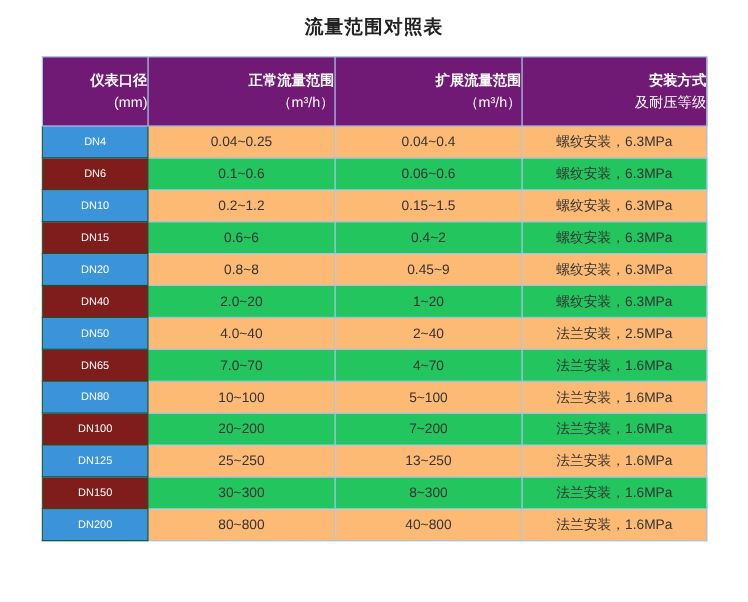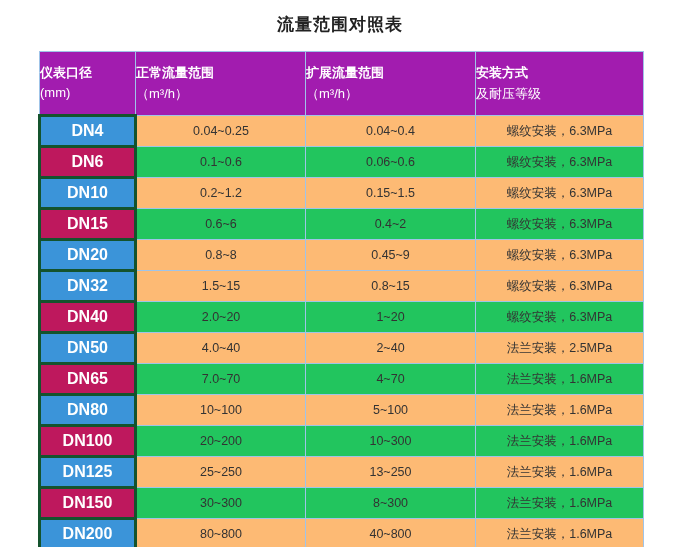--- a/index.html
+++ b/index.html
@@ -34,28 +34,28 @@
   table.spec {
     border-collapse: collapse;
     width: 604px;
     table-layout: fixed;
   }
   table.spec th, table.spec td {
     border: 1px solid #9fc4e8;
     padding: 0;
   }
   thead th {
-    background: #a21caf;
+    background: #701a75;
     color: #ffffff;
     font-size: 13px;
     font-weight: bold;
     line-height: 1.55;
     height: 62px;
     vertical-align: middle;
-    text-align: left;
+    text-align: right;
     border: 1px solid #2f8ed6;
   }
   thead th .sub {
     display: block;
     font-size: 13px;
     font-weight: normal;
   }
   col.c1 { width: 96px; }
   col.c2 { width: 170px; }
   col.c3 { width: 170px; }
@@ -65,26 +65,26 @@
     height: 28px;
     font-size: 12.5px;
     text-align: center;
     vertical-align: middle;
     background: #fdba74;
     color: #333333;
   }
   tbody td.dn {
     background: #3b94d9;
     color: #ffffff;
-    font-weight: bold;
-    font-size: 16px;
-    border: 3px solid #14532d;
+    font-weight: normal;
+    font-size: 10px;
+    border: 1px solid #14532d;
   }
   tbody tr.alt td.dn {
-    background: #be185d;
+    background: #7f1d1d;
   }
   tbody tr.alt td {
     background: #22c55e;
   }
 </style>
 </head>
 <body>
 
 <div class="page">
 
@@ -142,26 +142,20 @@
             <td>0.6~6</td>
             <td>0.4~2</td>
             <td>螺纹安装，6.3MPa</td>
           </tr>
           <tr>
             <td class="dn">DN20</td>
             <td>0.8~8</td>
             <td>0.45~9</td>
             <td>螺纹安装，6.3MPa</td>
           </tr>
-          <tr>
-            <td class="dn">DN32</td>
-            <td>1.5~15</td>
-            <td>0.8~15</td>
-            <td>螺纹安装，6.3MPa</td>
-          </tr>
           <tr class="alt">
             <td class="dn">DN40</td>
             <td>2.0~20</td>
             <td>1~20</td>
             <td>螺纹安装，6.3MPa</td>
           </tr>
           <tr>
             <td class="dn">DN50</td>
             <td>4.0~40</td>
             <td>2~40</td>
@@ -175,21 +169,21 @@
           </tr>
           <tr>
             <td class="dn">DN80</td>
             <td>10~100</td>
             <td>5~100</td>
             <td>法兰安装，1.6MPa</td>
           </tr>
           <tr class="alt">
             <td class="dn">DN100</td>
             <td>20~200</td>
-            <td>10~300</td>
+            <td>7~200</td>
             <td>法兰安装，1.6MPa</td>
           </tr>
           <tr>
             <td class="dn">DN125</td>
             <td>25~250</td>
             <td>13~250</td>
             <td>法兰安装，1.6MPa</td>
           </tr>
           <tr class="alt">
             <td class="dn">DN150</td>

